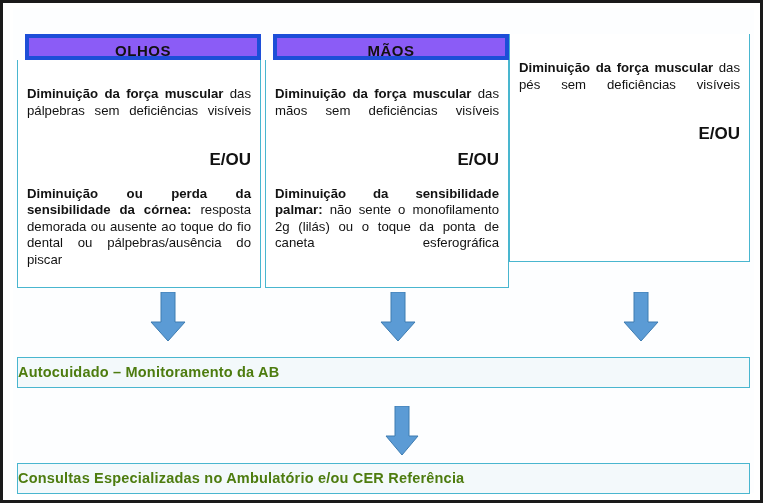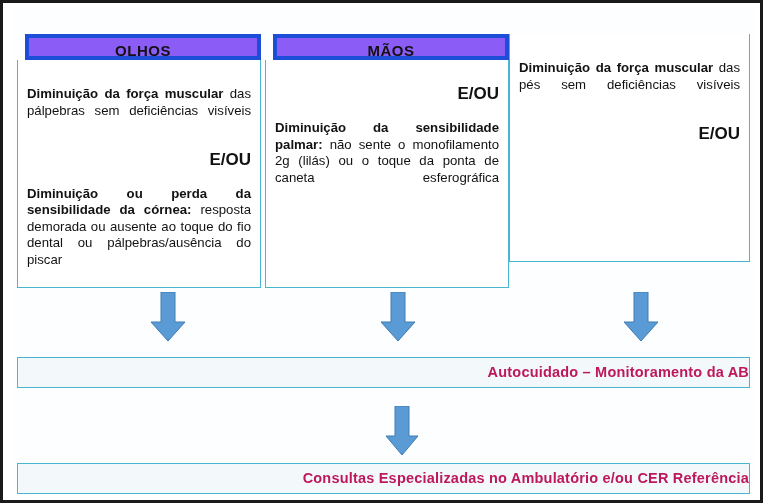--- a/index.html
+++ b/index.html
@@ -117,24 +117,24 @@
 
   
   .resultbox {
     position: absolute;
     left: 4px;
     width: 733px;
     height: 31px;
     box-sizing: border-box;
     background: #f3f9fb;
     border: 1px solid #49b6cf;
-    text-align: right;
+    text-align: left;
     font-size: 14.5px;
     font-weight: bold;
-    color: #be185d;
+    color: #4d7c0f;
     line-height: 29px;
     letter-spacing: 0.2px;
   }
   .box-autocuidado { top: 349px; }
   .box-consultas  { top: 455px; }
 </style>
 </head>
 <body>
 
 <div id="flowchart">
@@ -150,20 +150,23 @@
         <div class="eou">E/OU</div>
         <p class="para force-justify">
           <b>Diminuição ou perda da sensibilidade da córnea:</b><span> resposta demorada ou ausente ao toque do fio dental ou pálpebras/ausência do piscar</span>
         </p>
       </div>
     </div>
 
     <div class="col col-2">
       <div class="col-head">MÃOS</div>
       <div class="col-body">
+        <p class="para force-justify">
+          <b>Diminuição da força muscular</b><span> das mãos sem deficiências visíveis</span>
+        </p>
         <div class="eou">E/OU</div>
         <p class="para force-justify">
           <b>Diminuição da sensibilidade palmar:</b><span> não sente o monofilamento 2g (lilás) ou o toque da ponta de caneta esferográfica</span>
         </p>
       </div>
     </div>
 
     <div class="col col-3">
       <div class="col-body">
         <p class="para force-justify">

